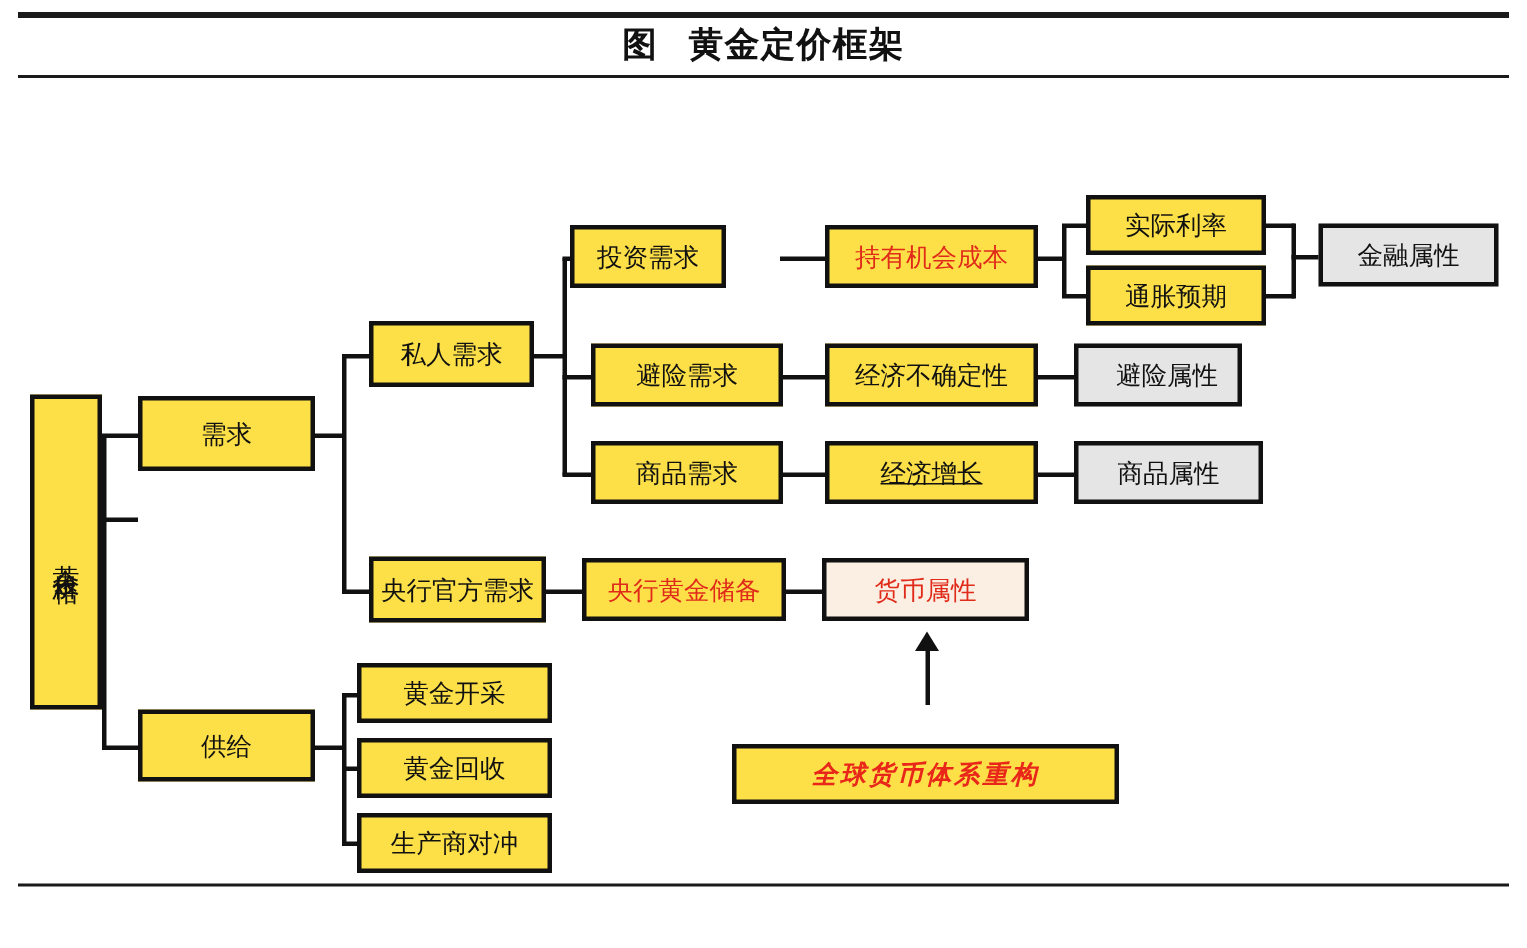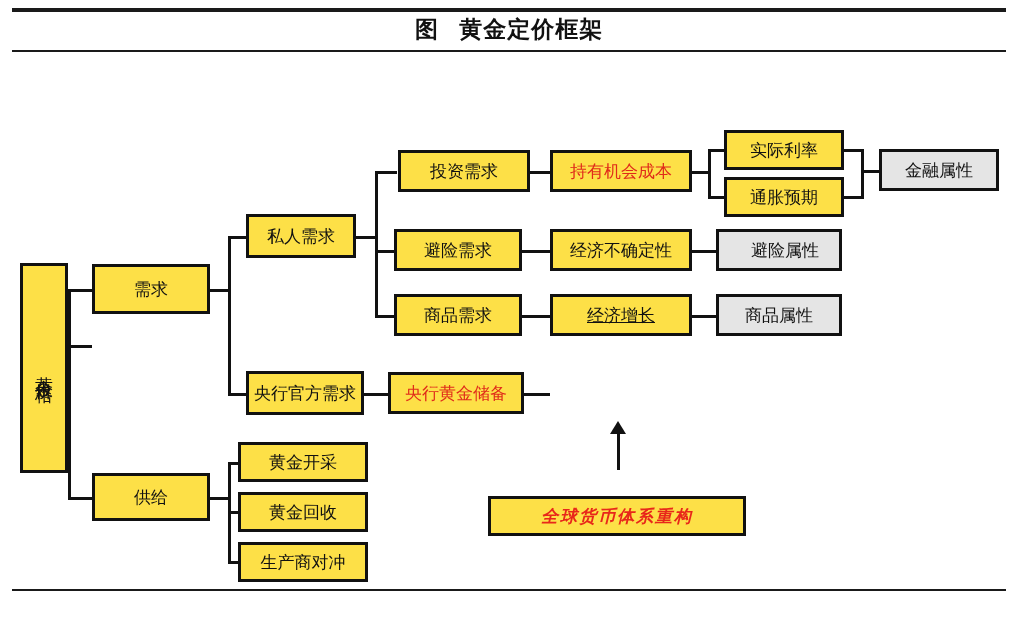--- a/index.html
+++ b/index.html
@@ -156,44 +156,45 @@
   <div class="node vertical" style="left:20px; top:263px; width:48px; height:210px;">黄金价格</div>
 
   <div class="node" style="left:92px; top:264px; width:118px; height:50px;">需求</div>
 
   <div class="node" style="left:92px; top:473px; width:118px; height:48px;">供给</div>
 
   <div class="node" style="left:246px; top:214px; width:110px; height:44px;">私人需求</div>
 
   <div class="node" style="left:246px; top:371px; width:118px; height:44px;">央行官方需求</div>
 
-  <div class="node" style="left:398px; top:150px; width:132px; height:42px;">投资需求</div>
+  <div class="node" style="left:380px; top:150px; width:104px; height:42px;">投资需求</div>
 
   <div class="node" style="left:394px; top:229px; width:128px; height:42px;">避险需求</div>
 
   <div class="node" style="left:394px; top:294px; width:128px; height:42px;">商品需求</div>
 
   <div class="node" style="left:550px; top:229px; width:142px; height:42px;">经济不确定性</div>
 
   <div class="node red" style="left:550px; top:150px; width:142px; height:42px;">持有机会成本</div>
 
   <div class="node" style="left:550px; top:294px; width:142px; height:42px;text-decoration:underline;">经济增长</div>
 
   <div class="node" style="left:724px; top:130px; width:120px; height:40px;">实际利率</div>
 
   <div class="node" style="left:724px; top:177px; width:120px; height:40px;">通胀预期</div>
 
   <div class="node tan" style="left:879px; top:149px; width:120px; height:42px;">金融属性</div>
 
-  <div class="node tan" style="left:716px; top:229px; width:126px; height:42px;padding-left:12px;">避险属性</div>
+  <div class="node tan" style="left:716px; top:229px; width:112px; height:42px;padding-left:12px;">避险属性</div>
 
   <div class="node tan" style="left:716px; top:294px; width:126px; height:42px;">商品属性</div>
 
   <div class="node red" style="left:388px; top:372px; width:136px; height:42px;">央行黄金储备</div>
 
+  <div class="node tan2 red" style="left:548px; top:372px; width:138px; height:42px;">货币属性</div>
 
   <div class="node redbold" style="left:488px; top:496px; width:258px; height:40px;font-style:italic;">全球货币体系重构</div>
 
   <div class="node" style="left:238px; top:442px; width:130px; height:40px;">黄金开采</div>
 
   <div class="node" style="left:238px; top:492px; width:130px; height:40px;">黄金回收</div>
 
   <div class="node" style="left:238px; top:542px; width:130px; height:40px;">生产商对冲</div>
 
   <div class="rule-bottom"></div>

